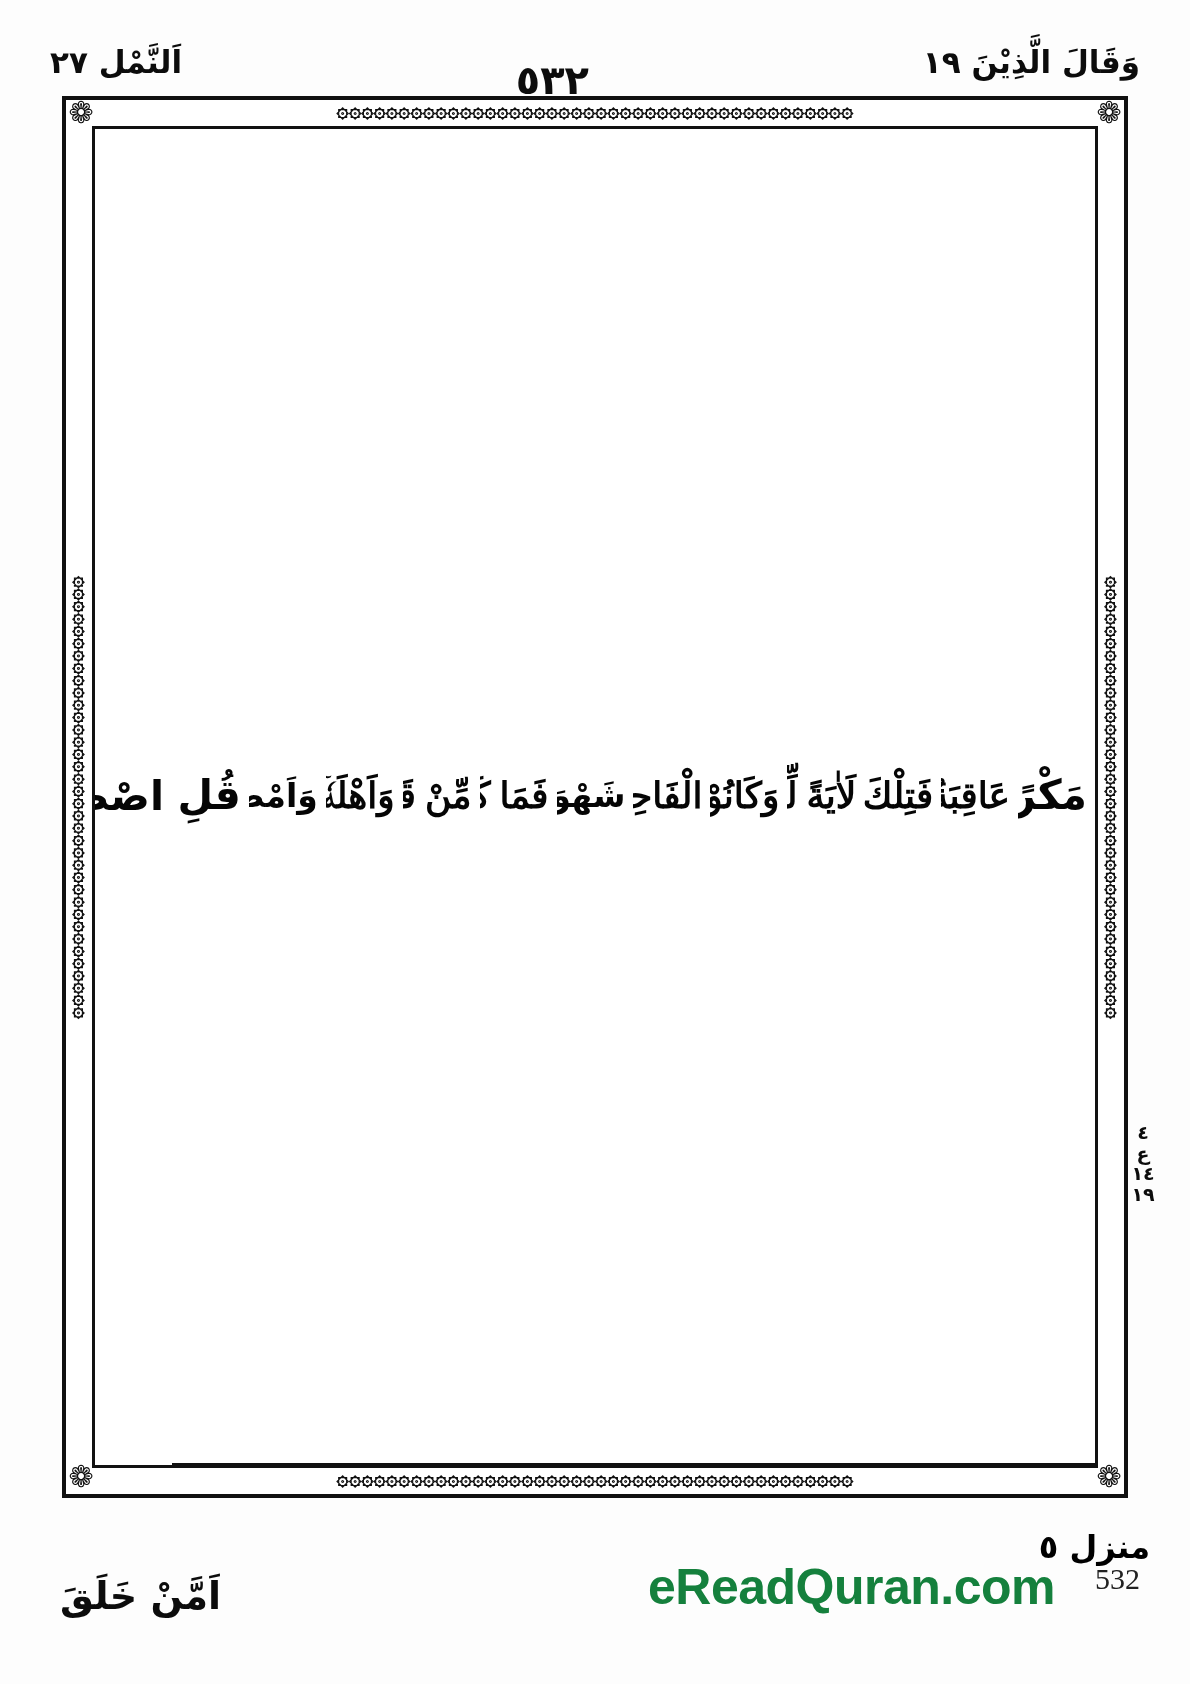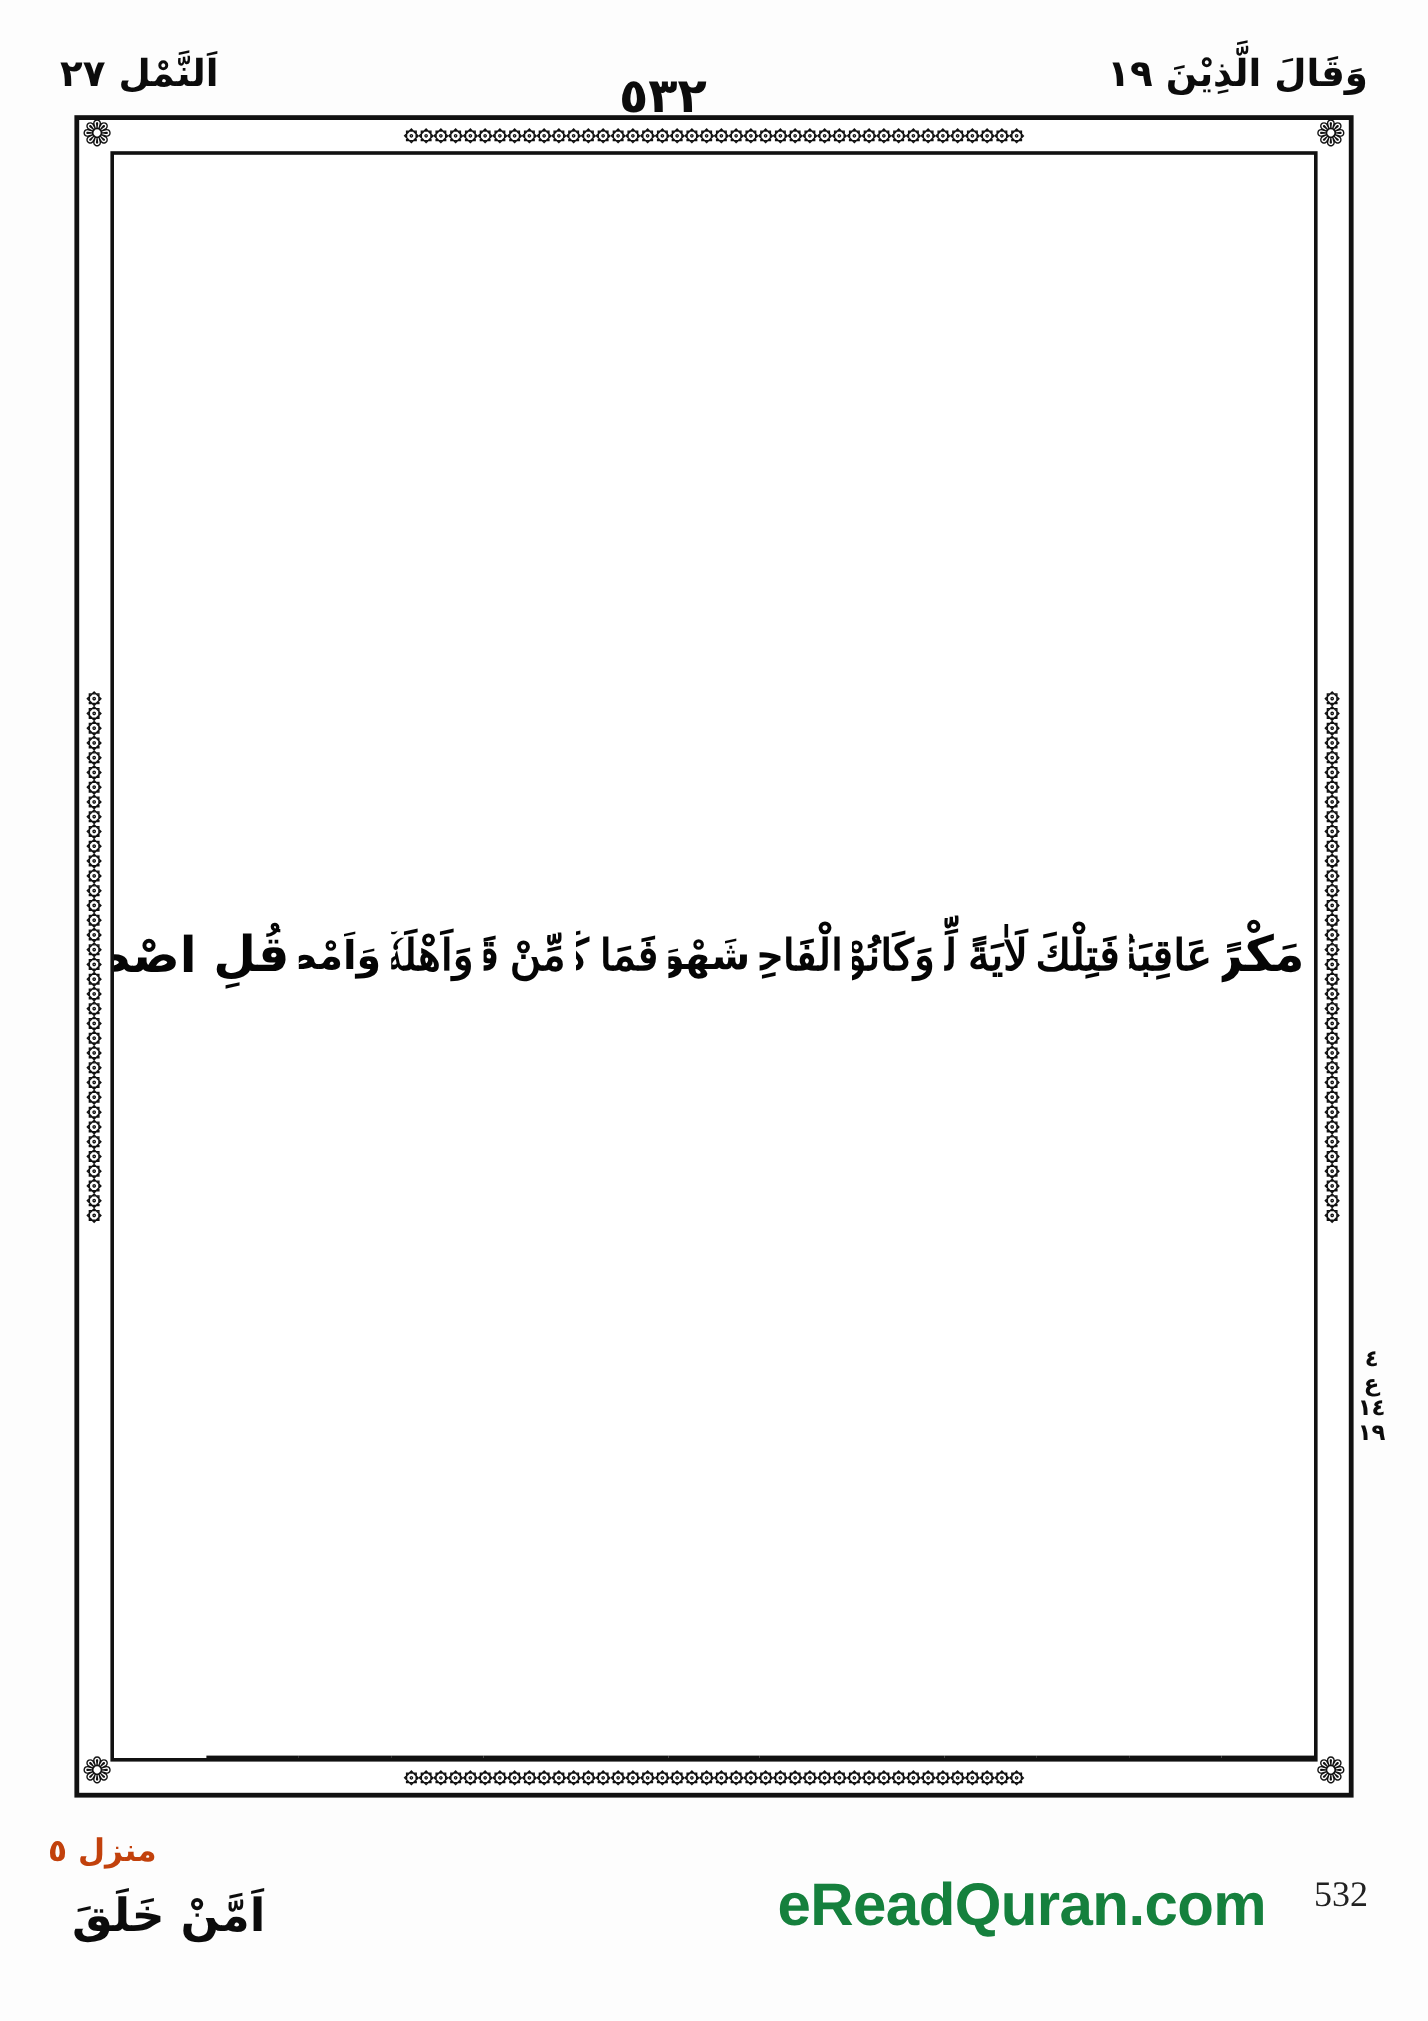--- a/index.html
+++ b/index.html
@@ -200,25 +200,25 @@
     font-weight: bold;
     color: #0c0c0c;
     direction: rtl;
     white-space: nowrap;
   }
   .footer-manzil {
     position: absolute;
     left: 0;
     right: 0;
     top: 16px;
-    text-align: left;
+    text-align: right;
     font-family: "DejaVu Sans", sans-serif;
-    font-size: 26px;
-    font-weight: bold;
-    color: #c2410c;
+    font-size: 32px;
+    font-weight: bold;
+    color: #000000;
     direction: rtl;
   }
   .footer-site {
     position: absolute;
     left: 608px;
     top: 46px;
     font-family: "Liberation Sans", sans-serif;
     font-size: 50px;
     font-weight: bold;
     color: #15803d;

